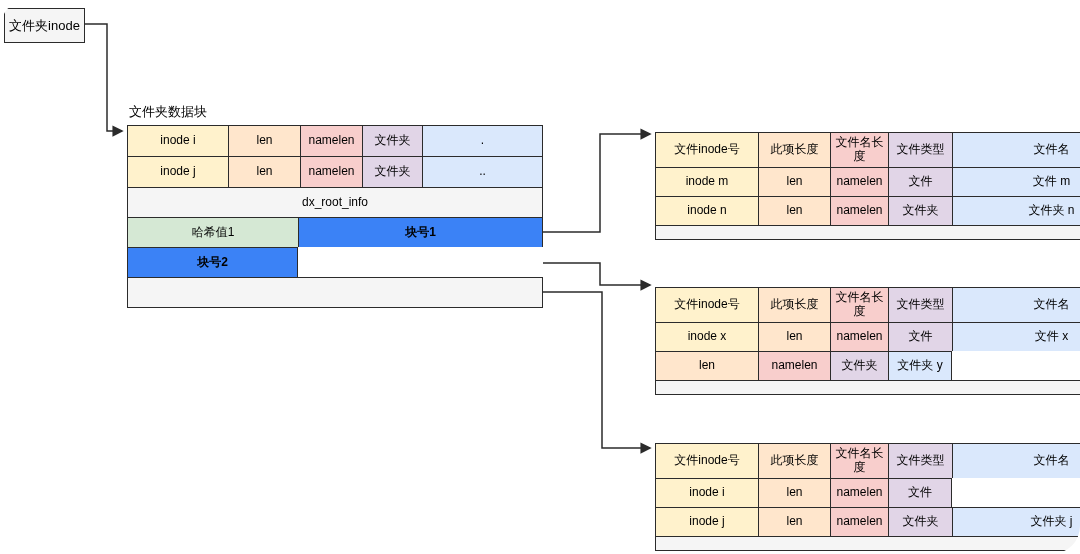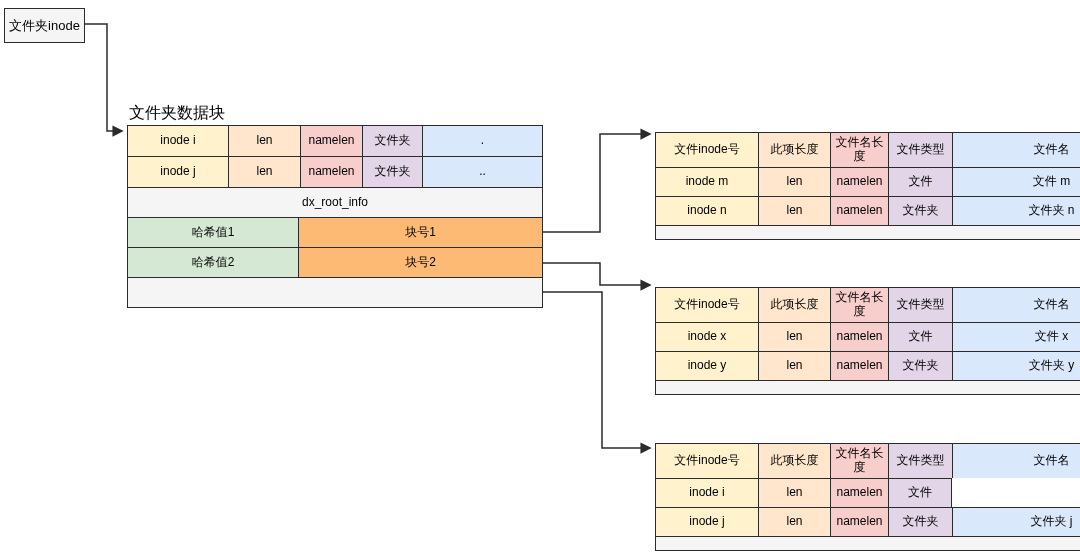--- a/index.html
+++ b/index.html
@@ -1,25 +1,25 @@
 <!DOCTYPE html>
 <html><head>
 <meta charset="utf-8">
 <style>
   html,body{margin:0;padding:0;background:#ffffff;}
   body{font-family:"Liberation Sans","DejaVu Sans",sans-serif;color:#000;}
-  #canvas{position:relative;width:1080px;height:554px;background:#ffffff;overflow:hidden;}
+  #canvas{position:relative;width:1080px;height:554px;background:#ffffff;overflow:hidden;border-radius:28px;}
 
   
   .node-box{position:absolute;left:4px;top:8px;width:81px;height:35px;background:#f5f5f5;
     border:1.5px solid #2b2b2b;display:flex;align-items:center;justify-content:center;
     font-size:13px;box-sizing:border-box;}
 
   
-  .tbl-label{position:absolute;left:129px;top:103px;font-size:16px;font-family:Liberation Mono, monospace;}
+  .tbl-label{position:absolute;left:129px;top:103px;font-size:13px;font-family:Liberation Mono, monospace;}
 
   
   .tbl{position:absolute;box-sizing:border-box;}
   .row{display:grid;box-sizing:border-box;}
   .cell{border-left:1.5px solid #2b2b2b;border-top:1.5px solid #2b2b2b;
     display:flex;align-items:center;justify-content:center;text-align:center;
     font-size:12px;line-height:1.15;box-sizing:border-box;padding:0 2px;}
   .row .cell:last-child{border-right:1.5px solid #2b2b2b;}
   .tbl .row:last-child .cell{border-bottom:1.5px solid #2b2b2b;}
 
@@ -39,21 +39,21 @@
   #block-table-2{top:287px;}
   #block-table-3{top:443px;}
 
   
   .c-yellow{background:#fff2cc;}
   .c-peach{background:#ffe6cc;}
   .c-pink{background:#f8cecc;}
   .c-purple{background:#e1d5e7;}
   .c-blue{background:#dae8fc;}
   .c-green{background:#d5e8d4;}
-  .c-orange{background:#fdba74;}
+  .c-orange{background:#3b82f6;font-weight:bold;}
   .c-gray{background:#f5f5f5;}
 
   
   #arrows{position:absolute;left:0;top:0;width:1080px;height:554px;pointer-events:none;}
 </style>
 </head>
 <body>
 
 <div id="canvas">
 
@@ -79,21 +79,20 @@
       <div class="cell c-blue">..</div>
     </div>
     <div class="row dxroot-row">
       <div class="cell c-gray">dx_root_info</div>
     </div>
     <div class="row hash-row">
       <div class="cell c-green">哈希值1</div>
       <div class="cell c-orange">块号1</div>
     </div>
     <div class="row hash-row">
-      <div class="cell c-green">哈希值2</div>
       <div class="cell c-orange">块号2</div>
     </div>
     <div class="row empty-row">
       <div class="cell c-gray"></div>
     </div>
   </div>
 
   <div class="tbl block-tbl" id="block-table-1">
     <div class="row hdr-row">
       <div class="cell c-yellow">文件inode号</div>
@@ -130,21 +129,20 @@
       <div class="cell c-blue">文件名</div>
     </div>
     <div class="row data-row">
       <div class="cell c-yellow">inode x</div>
       <div class="cell c-peach">len</div>
       <div class="cell c-pink">namelen</div>
       <div class="cell c-purple">文件</div>
       <div class="cell c-blue">文件 x</div>
     </div>
     <div class="row data-row">
-      <div class="cell c-yellow">inode y</div>
       <div class="cell c-peach">len</div>
       <div class="cell c-pink">namelen</div>
       <div class="cell c-purple">文件夹</div>
       <div class="cell c-blue">文件夹 y</div>
     </div>
     <div class="row empty-row">
       <div class="cell c-gray"></div>
     </div>
   </div>
 

